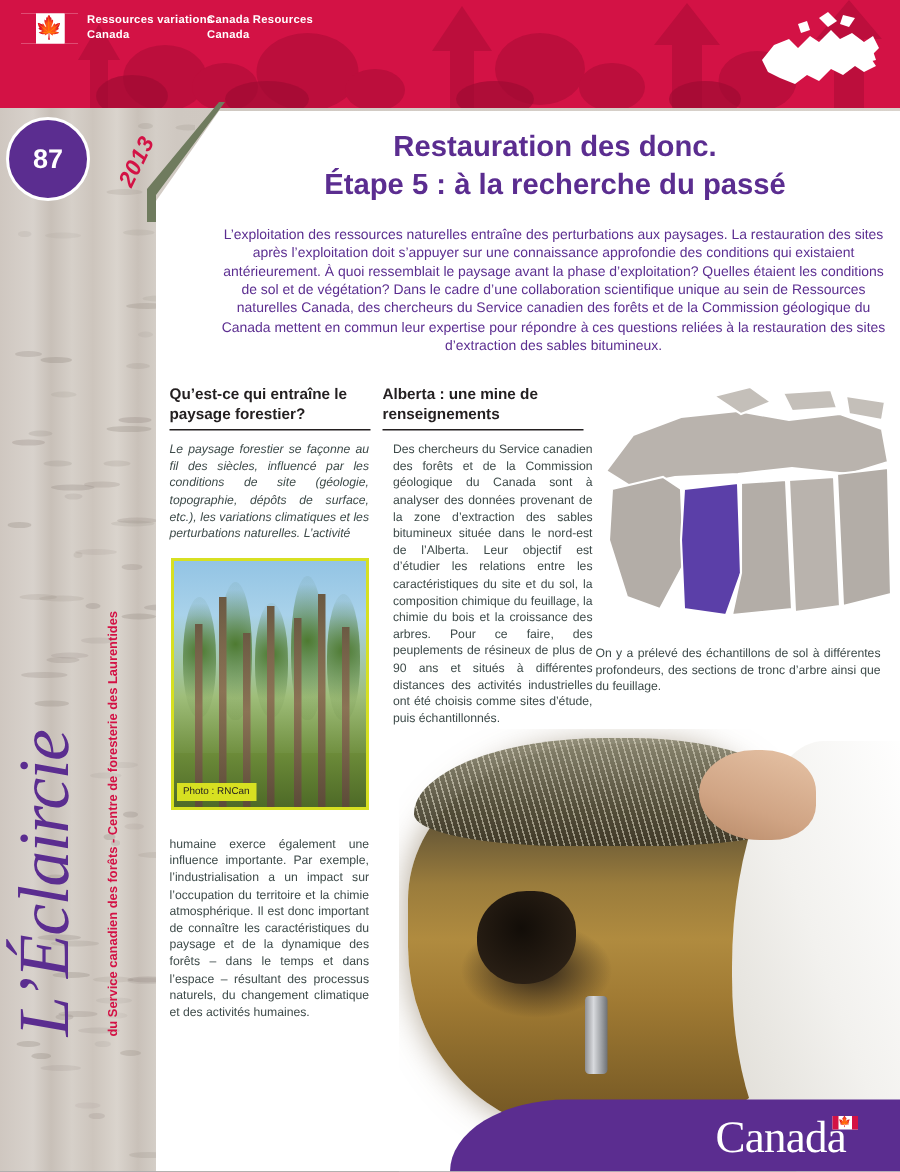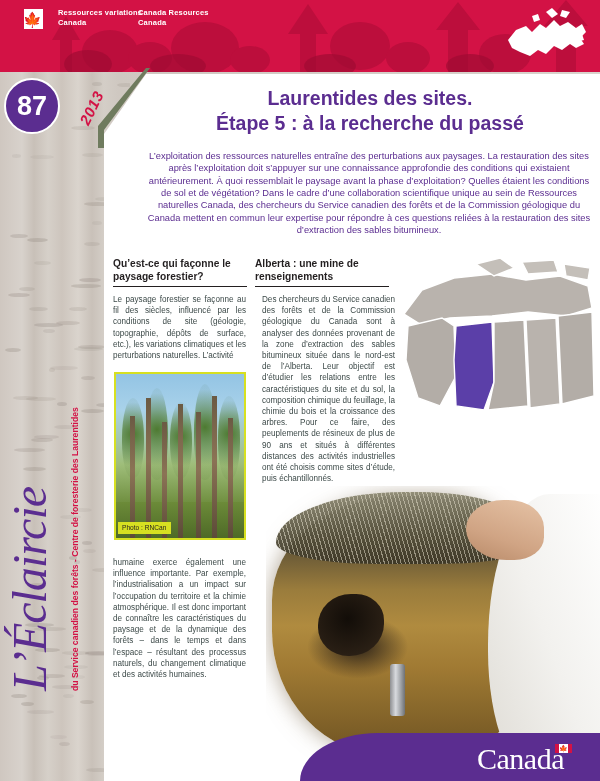--- a/index.html
+++ b/index.html
@@ -70,21 +70,21 @@
   .badge {
     position: absolute;
     left: 4px; top: 78px;
     width: 56px; height: 56px;
     border-radius: 50%;
     background: #5b2d90;
     color: #ffffff;
     display: flex;
     align-items: center;
     justify-content: center;
-    font-size: 27px;
+    font-size: 18px;
     font-weight: bold;
     z-index: 6;
     border: 2px solid #ffffff;
     box-sizing: border-box;
   }
   .year {
     position: absolute;
     left: 76px; top: 120px;
     color: #d31245;
     font-size: 15px;
@@ -176,21 +176,21 @@
 
   
   .coltext {
     position: absolute;
     color: #3d4a49;
     font-size: 8.15px;
     line-height: 11.2px;
     text-align: justify;
     z-index: 5;
   }
-  .col-left-top    { left: 113px; top: 294px; width: 133px; }
+  .col-left-top    { left: 113px; top: 294px; width: 133px; font-style: italic; }
   .col-left-bottom { left: 113px; top: 557px; width: 133px; }
   .col-mid-top     { left: 262px; top: 294px; width: 133px; }
   .col-right-top   { left: 397px; top: 430px; width: 190px; }
 
   
   .photo-forest {
     position: absolute;
     left: 114px; top: 372px;
     width: 132px; height: 168px;
     z-index: 5;
@@ -501,31 +501,32 @@
 
   <div class="panel"></div>
   <svg class="panel-edge" viewBox="0 0 56 80">
     <path d="M52 0 L6 62 L6 80 L0 80 L0 58 L48 0 Z" fill="#6f7b5e"></path>
   </svg>
 
   <div class="badge">87</div>
   <div class="year">2013</div>
 
   <div class="title">
-    <div>Laurentides des sites.</div>
+    <div>Restauration des donc.</div>
     <div>Étape 5 : à la recherche du passé</div>
   </div>
   <div class="intro">L’exploitation des ressources naturelles entraîne des perturbations aux paysages. La restauration des sites après l’exploitation doit s’appuyer sur une connaissance approfondie des conditions qui existaient antérieurement. À quoi ressemblait le paysage avant la phase d’exploitation? Quelles étaient les conditions de sol et de végétation? Dans le cadre d’une collaboration scientifique unique au sein de Ressources naturelles Canada, des chercheurs du Service canadien des forêts et de la Commission géologique du Canada mettent en commun leur expertise pour répondre à ces questions reliées à la restauration des sites d’extraction des sables bitumineux.</div>
 
-  <div class="colhead left">Qu’est-ce qui façonne le paysage forestier?</div>
+  <div class="colhead left">Qu’est-ce qui entraîne le paysage forestier?</div>
   <div class="colhead mid">Alberta : une mine de renseignements</div>
 
   <div class="coltext col-left-top">Le paysage forestier se façonne au fil des siècles, influencé par les conditions de site (géologie, topographie, dépôts de surface, etc.), les variations climatiques et les perturbations naturelles. L’activité</div>
   <div class="coltext col-left-bottom">humaine exerce également une influence importante. Par exemple, l’industrialisation a un impact sur l’occupation du territoire et la chimie atmosphérique. Il est donc important de connaître les caractéristiques du paysage et de la dynamique des forêts – dans le temps et dans l’espace – résultant des processus naturels, du changement climatique et des activités humaines.</div>
   <div class="coltext col-mid-top">Des chercheurs du Service canadien des forêts et de la Commission géologique du Canada sont à analyser des données provenant de la zone d’extraction des sables bitumineux située dans le nord-est de l’Alberta. Leur objectif est d’étudier les relations entre les caractéristiques du site et du sol, la composition chimique du feuillage, la chimie du bois et la croissance des arbres. Pour ce faire, des peuplements de résineux de plus de 90 ans et situés à différentes distances des activités industrielles ont été choisis comme sites d’étude, puis échantillonnés.</div>
+  <div class="coltext col-right-top">On y a prélevé des échantillons de sol à différentes profondeurs, des sections de tronc d’arbre ainsi que du feuillage.</div>
 
   <div class="photo-forest">
     <div class="sky"></div>
     <div class="ground"></div>
     <div class="can" style="left:6px;  top:24px;  height:80px;"></div>
     <div class="can" style="left:30px; top:14px;  height:92px;"></div>
     <div class="can" style="left:54px; top:28px;  height:76px;"></div>
     <div class="can" style="left:78px; top:10px;  height:96px;"></div>
     <div class="can" style="left:102px;top:22px;  height:84px;"></div>
     <div class="trunk" style="left:14px;  height:122px;"></div>

